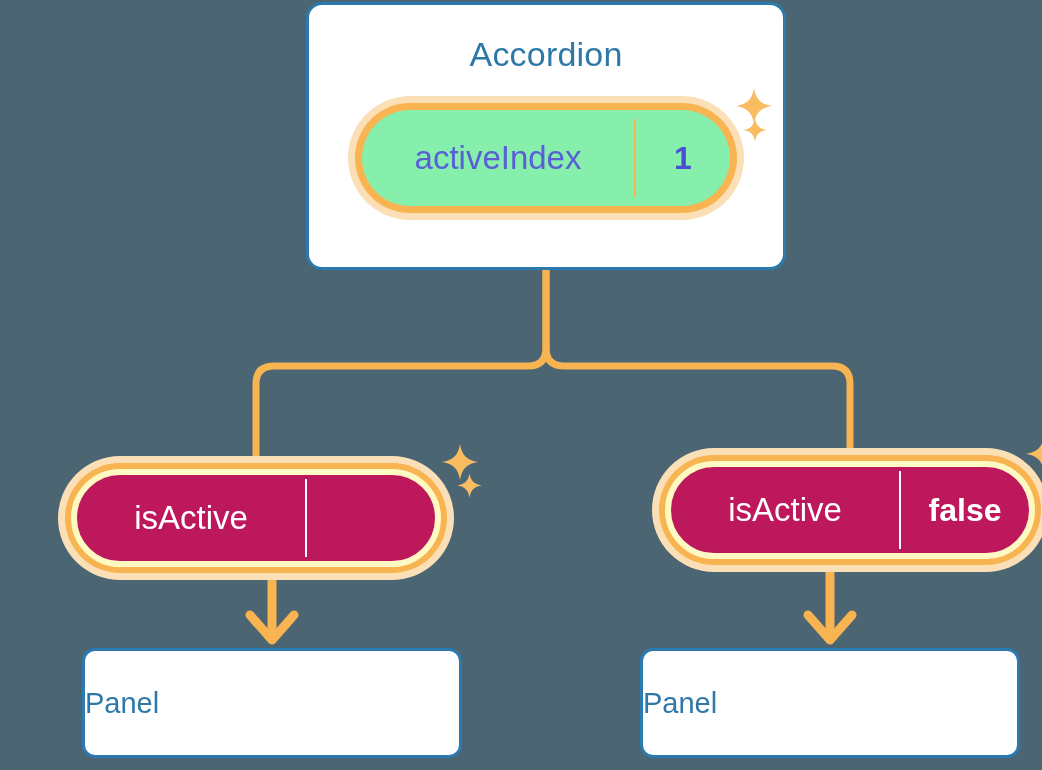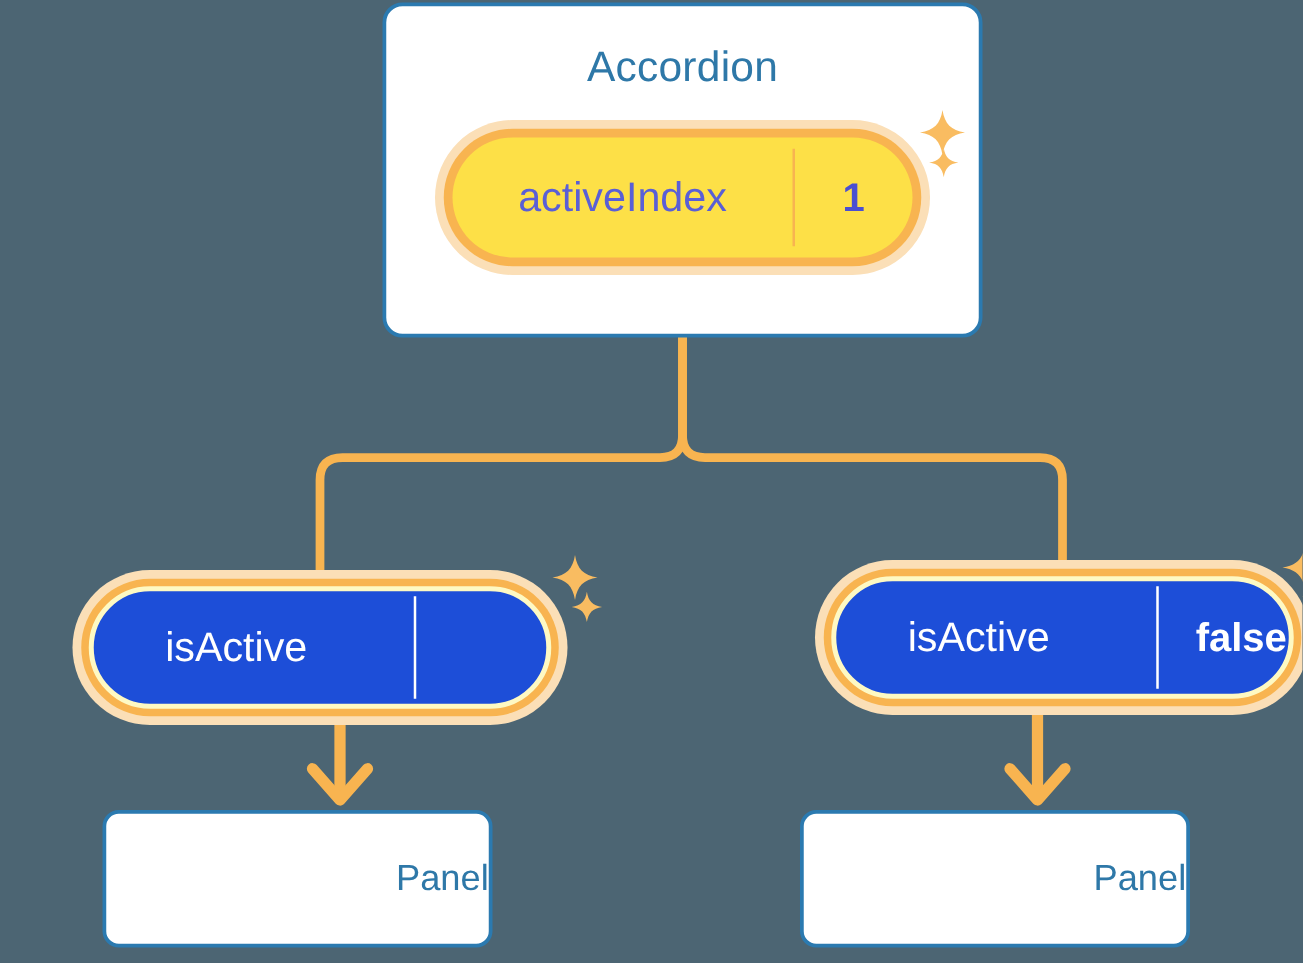--- a/index.html
+++ b/index.html
@@ -50,26 +50,26 @@
     left: 0;
     right: 0;
     top: 30px;
     text-align: center;
     color: #2e78a8;
     font-size: 34px;
     letter-spacing: 0.2px;
     font-weight: 400;
   }
   .card-panel {
-    width: 312px;
+    width: 380px;
     height: 110px;
     border-radius: 13px;
     display: flex;
     align-items: center;
-    justify-content: flex-end;
+    justify-content: flex-start;
   }
   .panel-left  { left: 42px;  top: 648px; }
   .panel-right { left: 600px; top: 648px; }
   .panel-label {
     color: #2e78a8;
     font-size: 29px;
     font-weight: 400;
   }
 
   
@@ -104,21 +104,21 @@
     display: flex;
     align-items: center;
     justify-content: center;
     box-sizing: border-box;
   }
 
   
   .pill-top { left: 308px; top: 96px; width: 396px; height: 124px; }
   .pill-top .pill-body {
     inset: 14px;
-    background: #fde047;
+    background: #86efac;
   }
   .pill-top .cell-key {
     flex: 0 0 272px;
     color: #5a5fd6;
     font-size: 33px;
   }
   .pill-top .cell-div {
     flex: 0 0 2px;
     background: #f8b450;
     margin: 9px 0;
@@ -129,23 +129,22 @@
     font-size: 32px;
     font-weight: bold;
   }
 
   
   .pill-state { width: 396px; height: 124px; }
   .pill-left  { left: 18px;  top: 456px; }
   .pill-right { left: 612px; top: 448px; }
   .pill-state .pill-body {
     inset: 13px;
-    background: #1d4ed8;
-    border: 4px solid #fef9c3;
-    gap: 28px;
+    background: #be185d;
+    border: 6px solid #fef9c3;
   }
   .pill-state .cell-key {
     flex: 0 0 228px;
     color: #ffffff;
     font-size: 33px;
   }
   .pill-state .cell-div {
     flex: 0 0 2px;
     background: #ffffff;
     margin: 4px 0;

